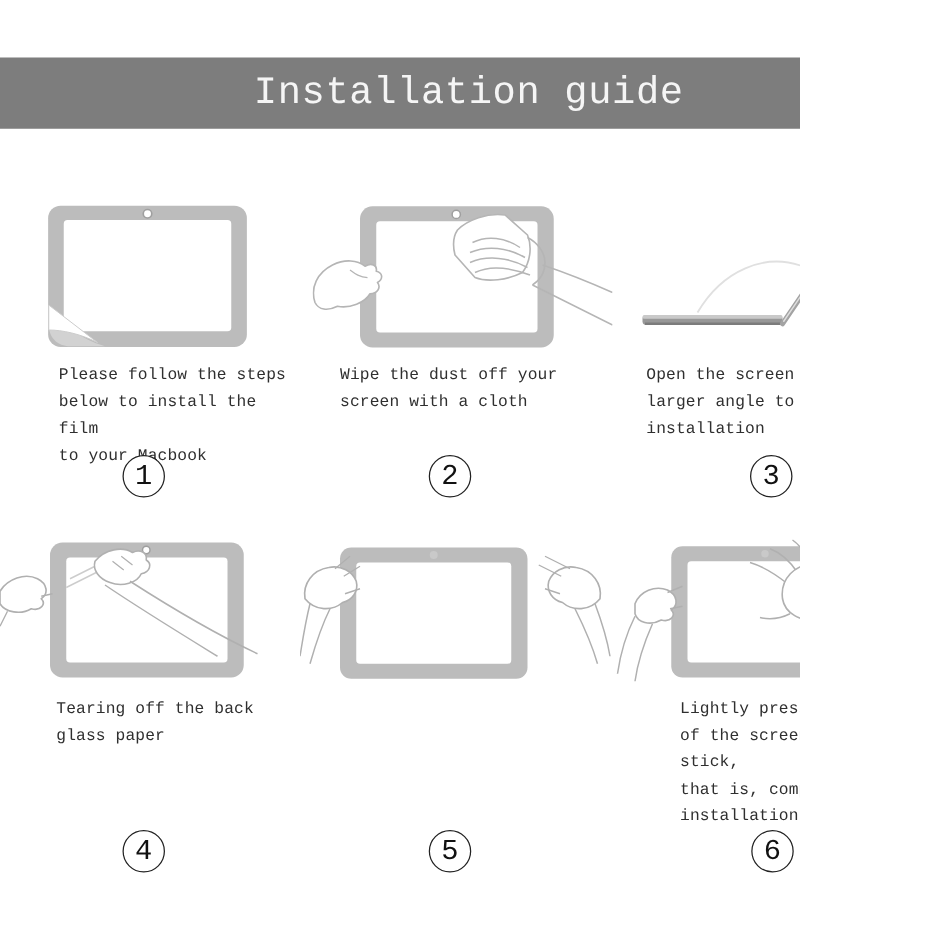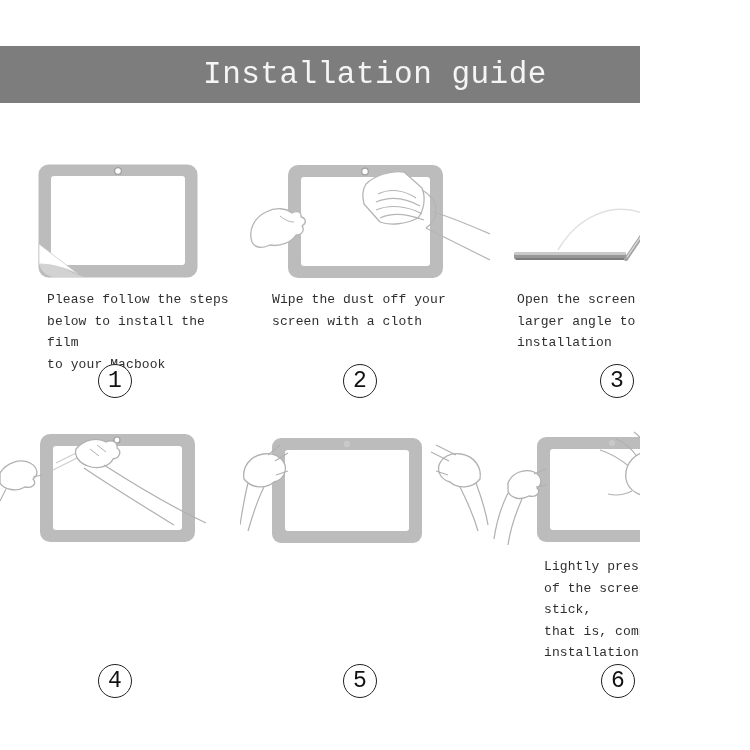--- a/index.html
+++ b/index.html
@@ -75,20 +75,22 @@
     <circle cx="117" cy="15" r="3" fill="#ffffff" stroke="#9f9f9f" stroke-width="1.2"></circle>
     <path d="M56,38 L98,17" stroke="#cccccc" stroke-width="1.2"></path>
     <path d="M53,45 L95,24" stroke="#cccccc" stroke-width="1.2"></path>
     <path d="M76,24 C84,14 98,12 106,17 C112,14 118,17 117,23 C122,26 120,33 113,34 C110,41 98,45 88,41 C79,38 74,31 76,24 Z" fill="#ffffff" stroke="#b0b0b0" stroke-width="1.3" stroke-linejoin="round"></path>
     <path d="M90,24 L99,31 M97,20 L106,27" stroke="#b0b0b0" stroke-width="1" fill="none"></path>
     <path d="M84,43 C112,62 148,84 174,100" fill="none" stroke="#b0b0b0" stroke-width="1.2"></path>
     <path d="M104,40 C132,58 172,82 206,98" fill="none" stroke="#b0b0b0" stroke-width="1.2"></path>
     <path d="M0,48 C6,38 20,33 30,38 C38,42 39,50 33,54 C37,58 33,64 25,62 C17,67 4,65 0,58 Z" fill="#ffffff" stroke="#b0b0b0" stroke-width="1.3" stroke-linejoin="round"></path>
     <path d="M33,52 L42,50 M6,64 L0,76" stroke="#b0b0b0" stroke-width="1.1" fill="none"></path>
   </svg>
+  <div class="caption" style="left:45px;top:556px;width:190px">Tearing off the back
+glass paper</div>
   <div class="num" style="left:115px;top:681px">4</div>
 
   <svg class="illus" style="left:240px;top:425px;width:250px;height:130px" viewBox="0 0 250 130">
     <rect x="32" y="13" width="150" height="105" rx="9" fill="#bcbcbc"></rect>
     <rect x="45" y="25" width="124" height="81" rx="3" fill="#ffffff"></rect>
     <circle cx="107" cy="19" r="3.2" fill="#c9c9c9"></circle>
     <path d="M4,54 C2,42 10,31 23,29 C33,27 42,32 45,40 C47,48 42,55 34,57 C26,64 12,64 4,54 Z" fill="#ffffff" stroke="#b0b0b0" stroke-width="1.3" stroke-linejoin="round"></path>
     <path d="M28,30 L40,20 M35,36 L48,28 M36,50 L48,46" stroke="#b0b0b0" stroke-width="1.1" fill="none"></path>
     <path d="M8,58 C4,74 2,88 0,100" fill="none" stroke="#b0b0b0" stroke-width="1.2"></path>
     <path d="M24,62 C16,78 12,92 8,106" fill="none" stroke="#b0b0b0" stroke-width="1.2"></path>

